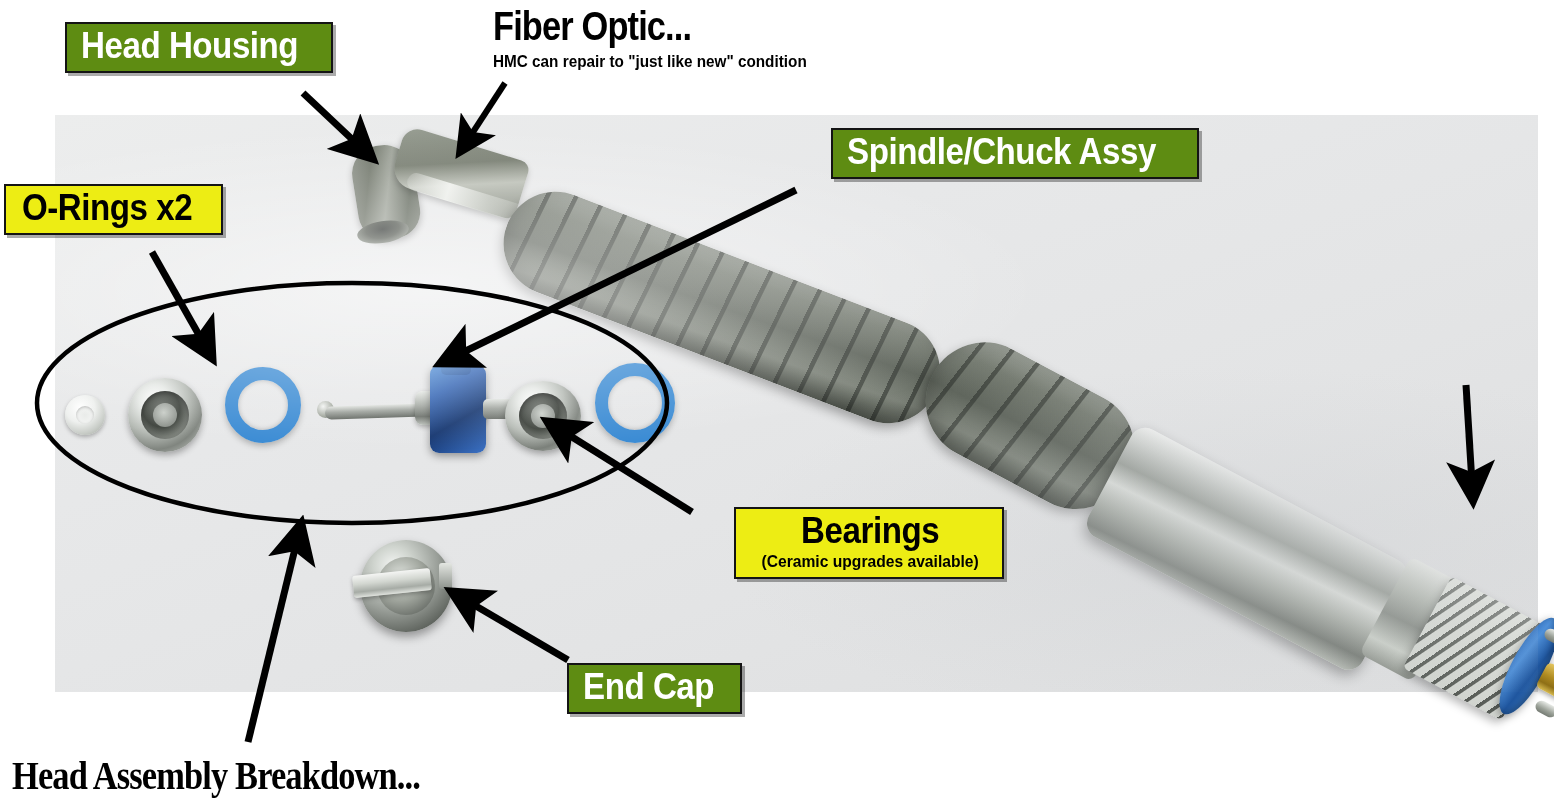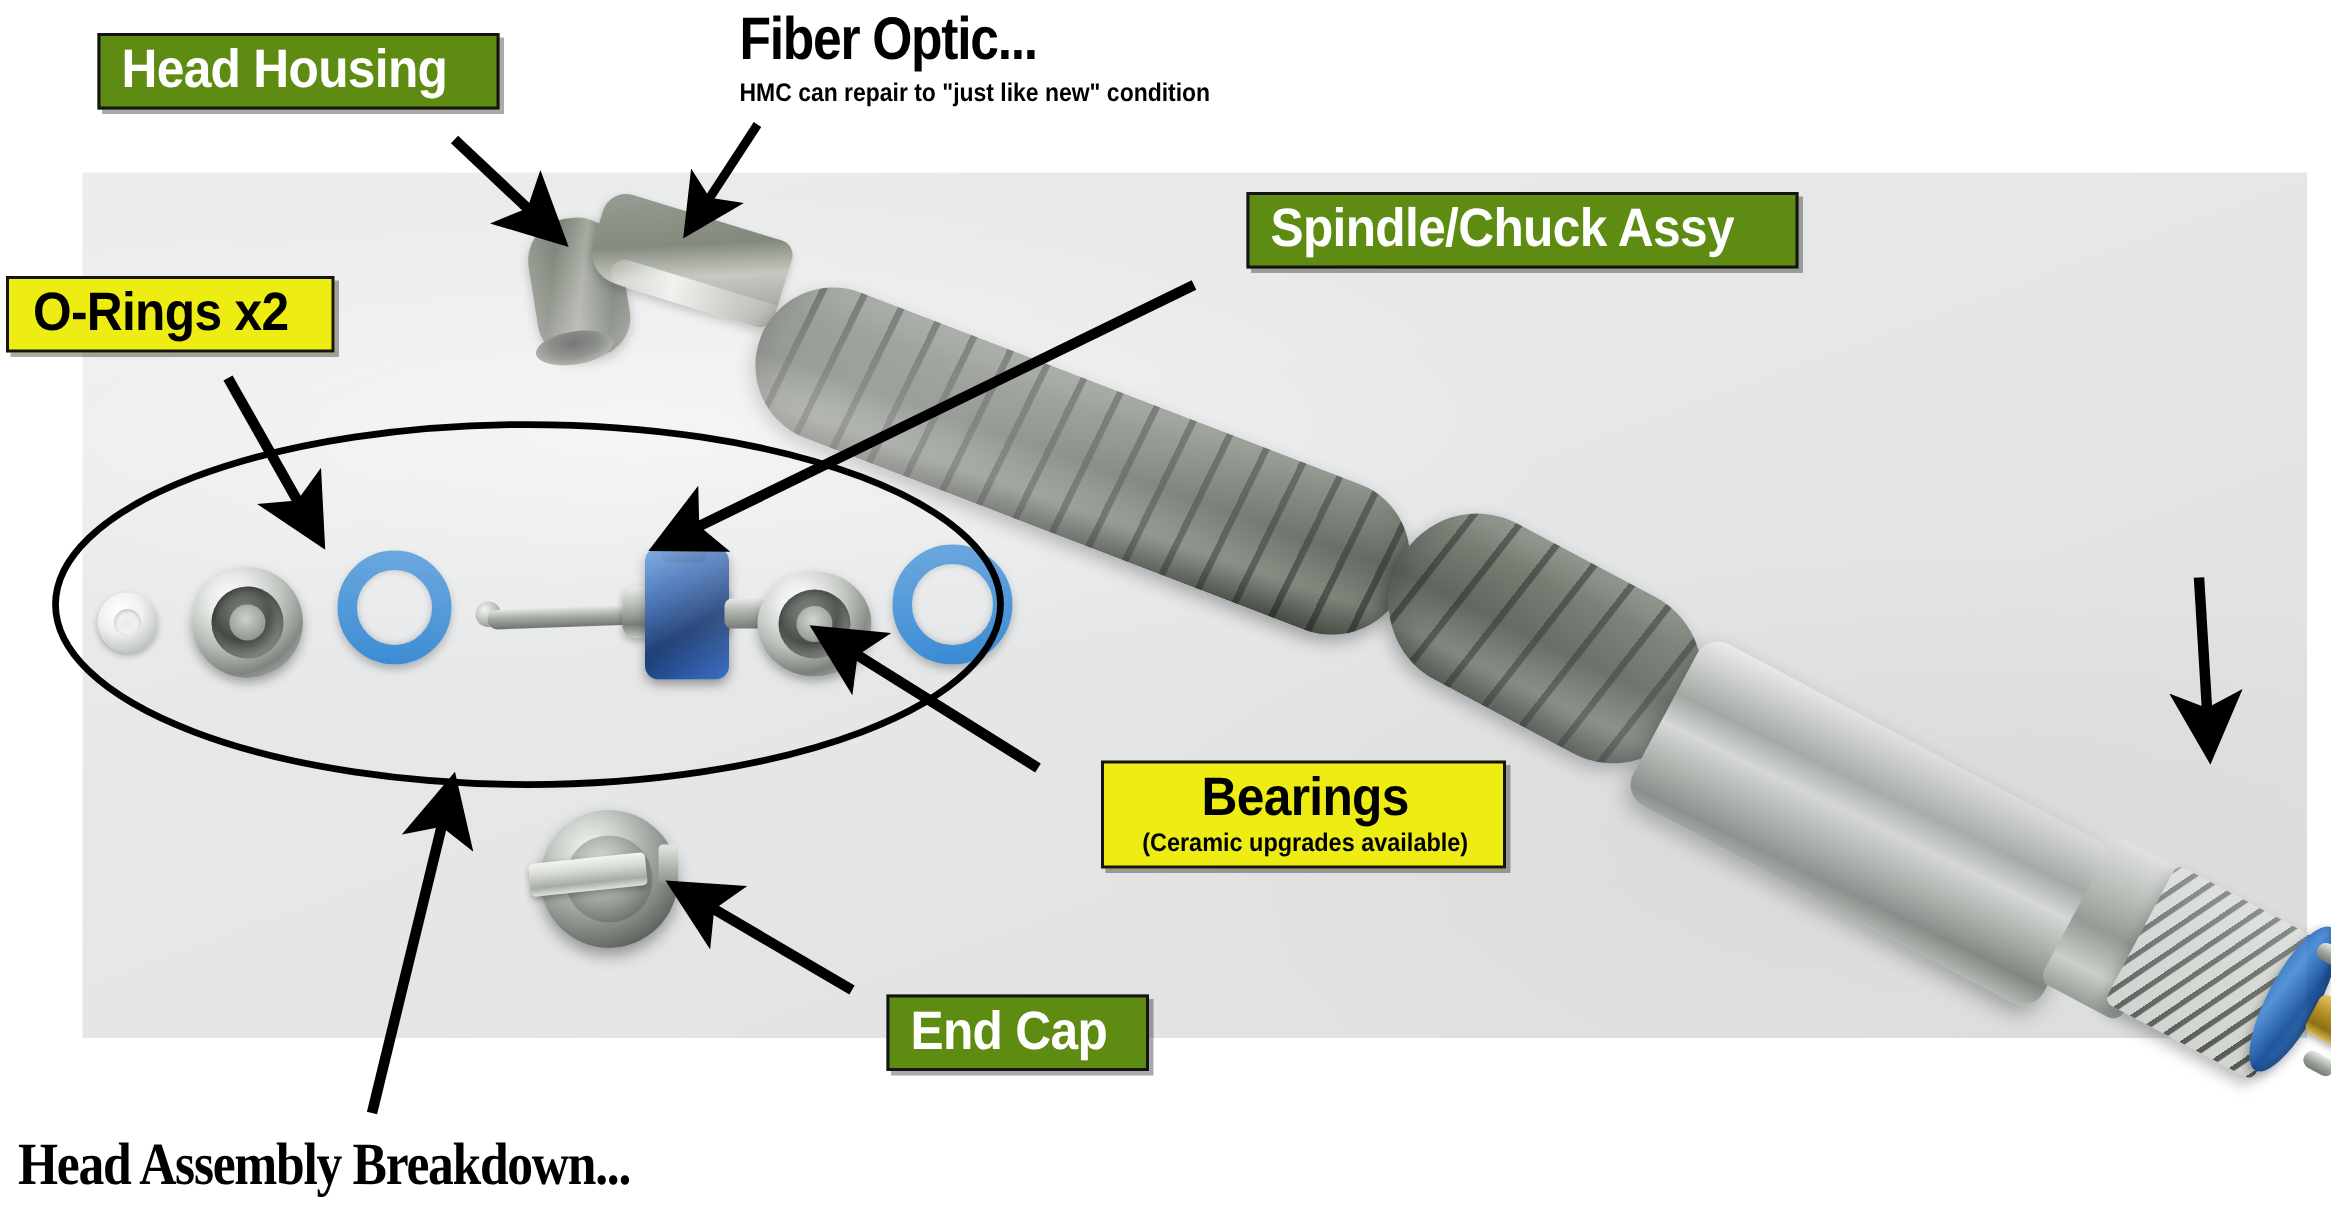--- a/index.html
+++ b/index.html
@@ -364,21 +364,21 @@
     display: block;
     font-weight: bold;
     font-size: 17px;
     margin-top: 3px;
     transform: scaleX(.9);
     transform-origin: left center;
   }
 
   #label-head-housing { left: 26px;   top: 22px; }
   #label-spindle      { left: 792px;  top: 128px; }
-  #label-end-cap      { left: 552px;  top: 663px; }
+  #label-end-cap      { left: 528px;  top: 663px; }
   #label-orings       { left: 4px;    top: 184px; }
   #label-bearings     { left: 690px;  top: 507px; text-align: center; margin-left: 44px; }
   #label-gasket       { left: 1382px; top: 318px; }
   #text-fiber         { left: 477px;  top: 4px; margin-left: 16px; }
   #text-breakdown     { left: 12px;   top: 752px; font-family: Liberation Serif, serif; }
 </style>
 </head>
 <body>
 
 <div id="stage">

